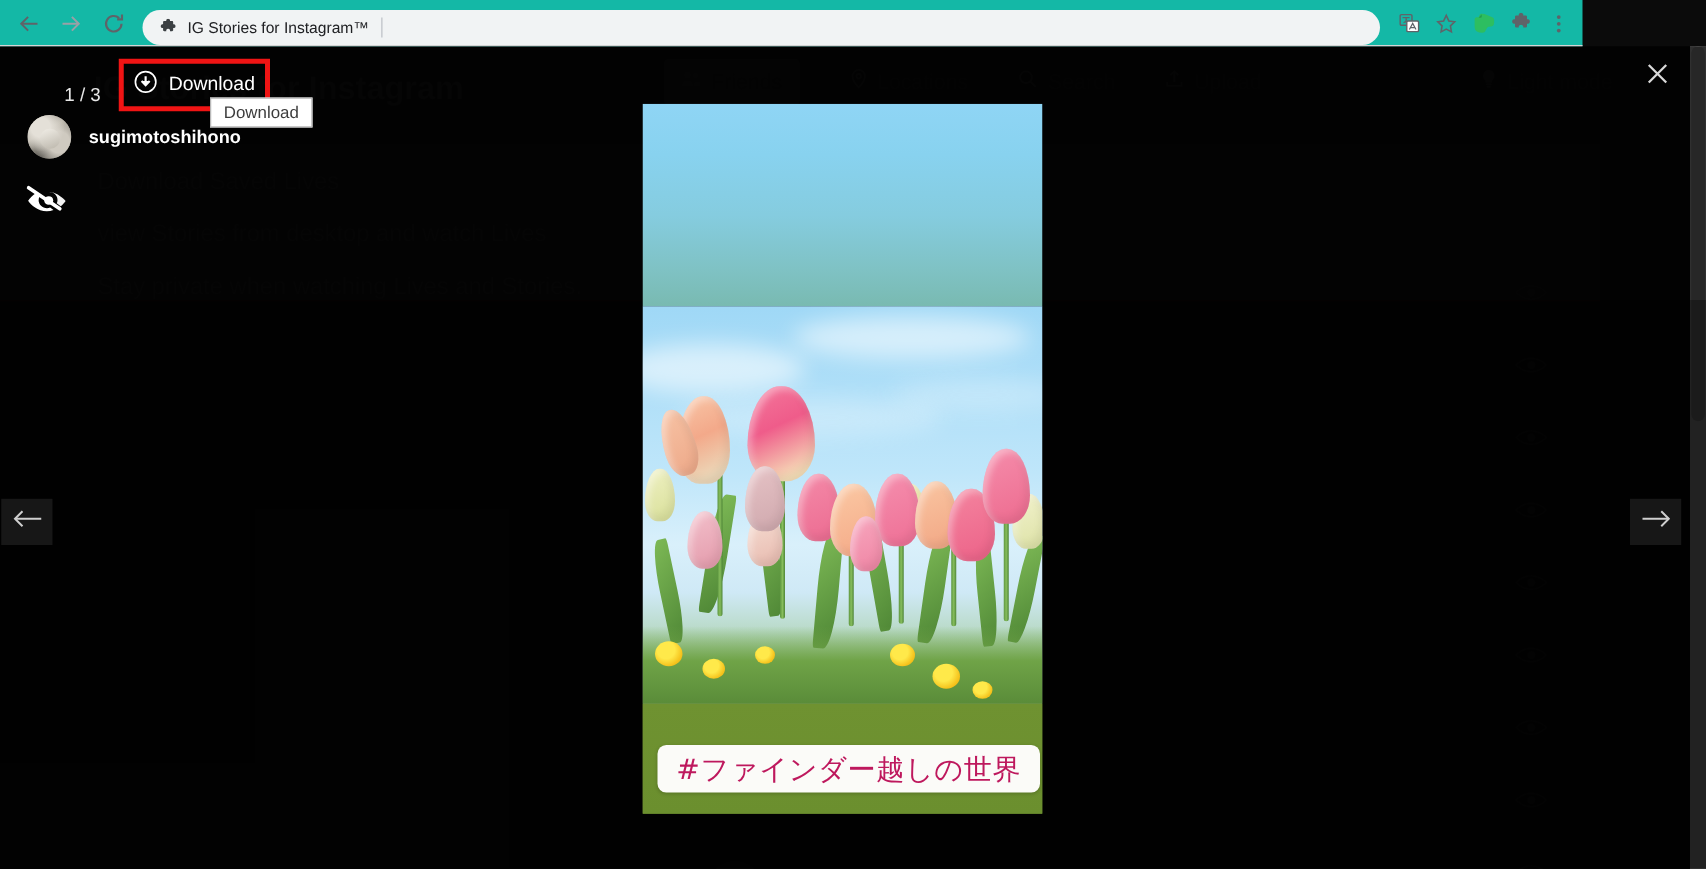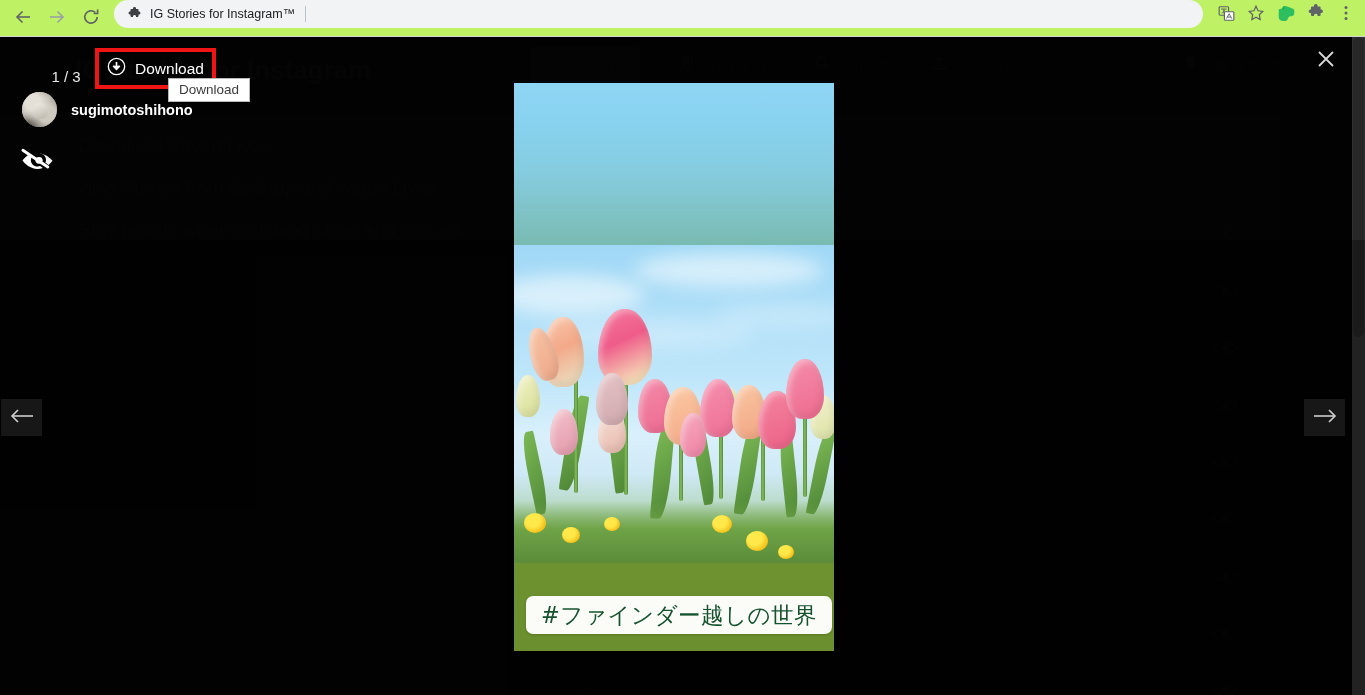--- a/index.html
+++ b/index.html
@@ -6,23 +6,23 @@
   html, body {
     width: 1365px; height: 695px;
     overflow: hidden;
     font-family: "Liberation Sans", sans-serif;
     background: #0b0b0b;
   }
 
   
   .browser-bar {
     position: absolute; top: 0; left: 0;
-    width: 1365px; height: 37px;
-    background: #bef264;
-    display: flex; align-items: flex-start;
+    width: 1266px; height: 37px;
+    background: #14b8a6;
+    display: flex; align-items: flex-end;
     border-bottom: 1px solid #d4d4d4;
   }
   .nav-btn {
     width: 34px; height: 34px;
     display: flex; align-items: center; justify-content: center;
     color: #5f6368; flex: 0 0 auto;
   }
   .nav-btn.first { margin-left: 6px; }
   .nav-btn svg { display: block; }
 
@@ -291,21 +291,21 @@
   .hashtag-chip {
     position: absolute; left: 12px; top: 33px;
     width: 306px; height: 38px;
     background: #fbfbf8;
     border-radius: 7px;
     display: flex; align-items: center; justify-content: center;
     box-shadow: 0 1px 3px rgba(0,0,0,0.18);
   }
   .hashtag-text {
     font-size: 22.5px; letter-spacing: 0.5px;
-    color: #14532d;
+    color: #be185d;
     white-space: nowrap;
     font-family: "DejaVu Sans", sans-serif;
   }
   .green-tail {
     position: absolute; left: 0; top: 480px;
     width: 320px; height: 170px;
     background: linear-gradient(180deg, #6f9231 0%, #6c8f2e 55%, #6d9030 100%);
     z-index: -1;
   }
 </style>

